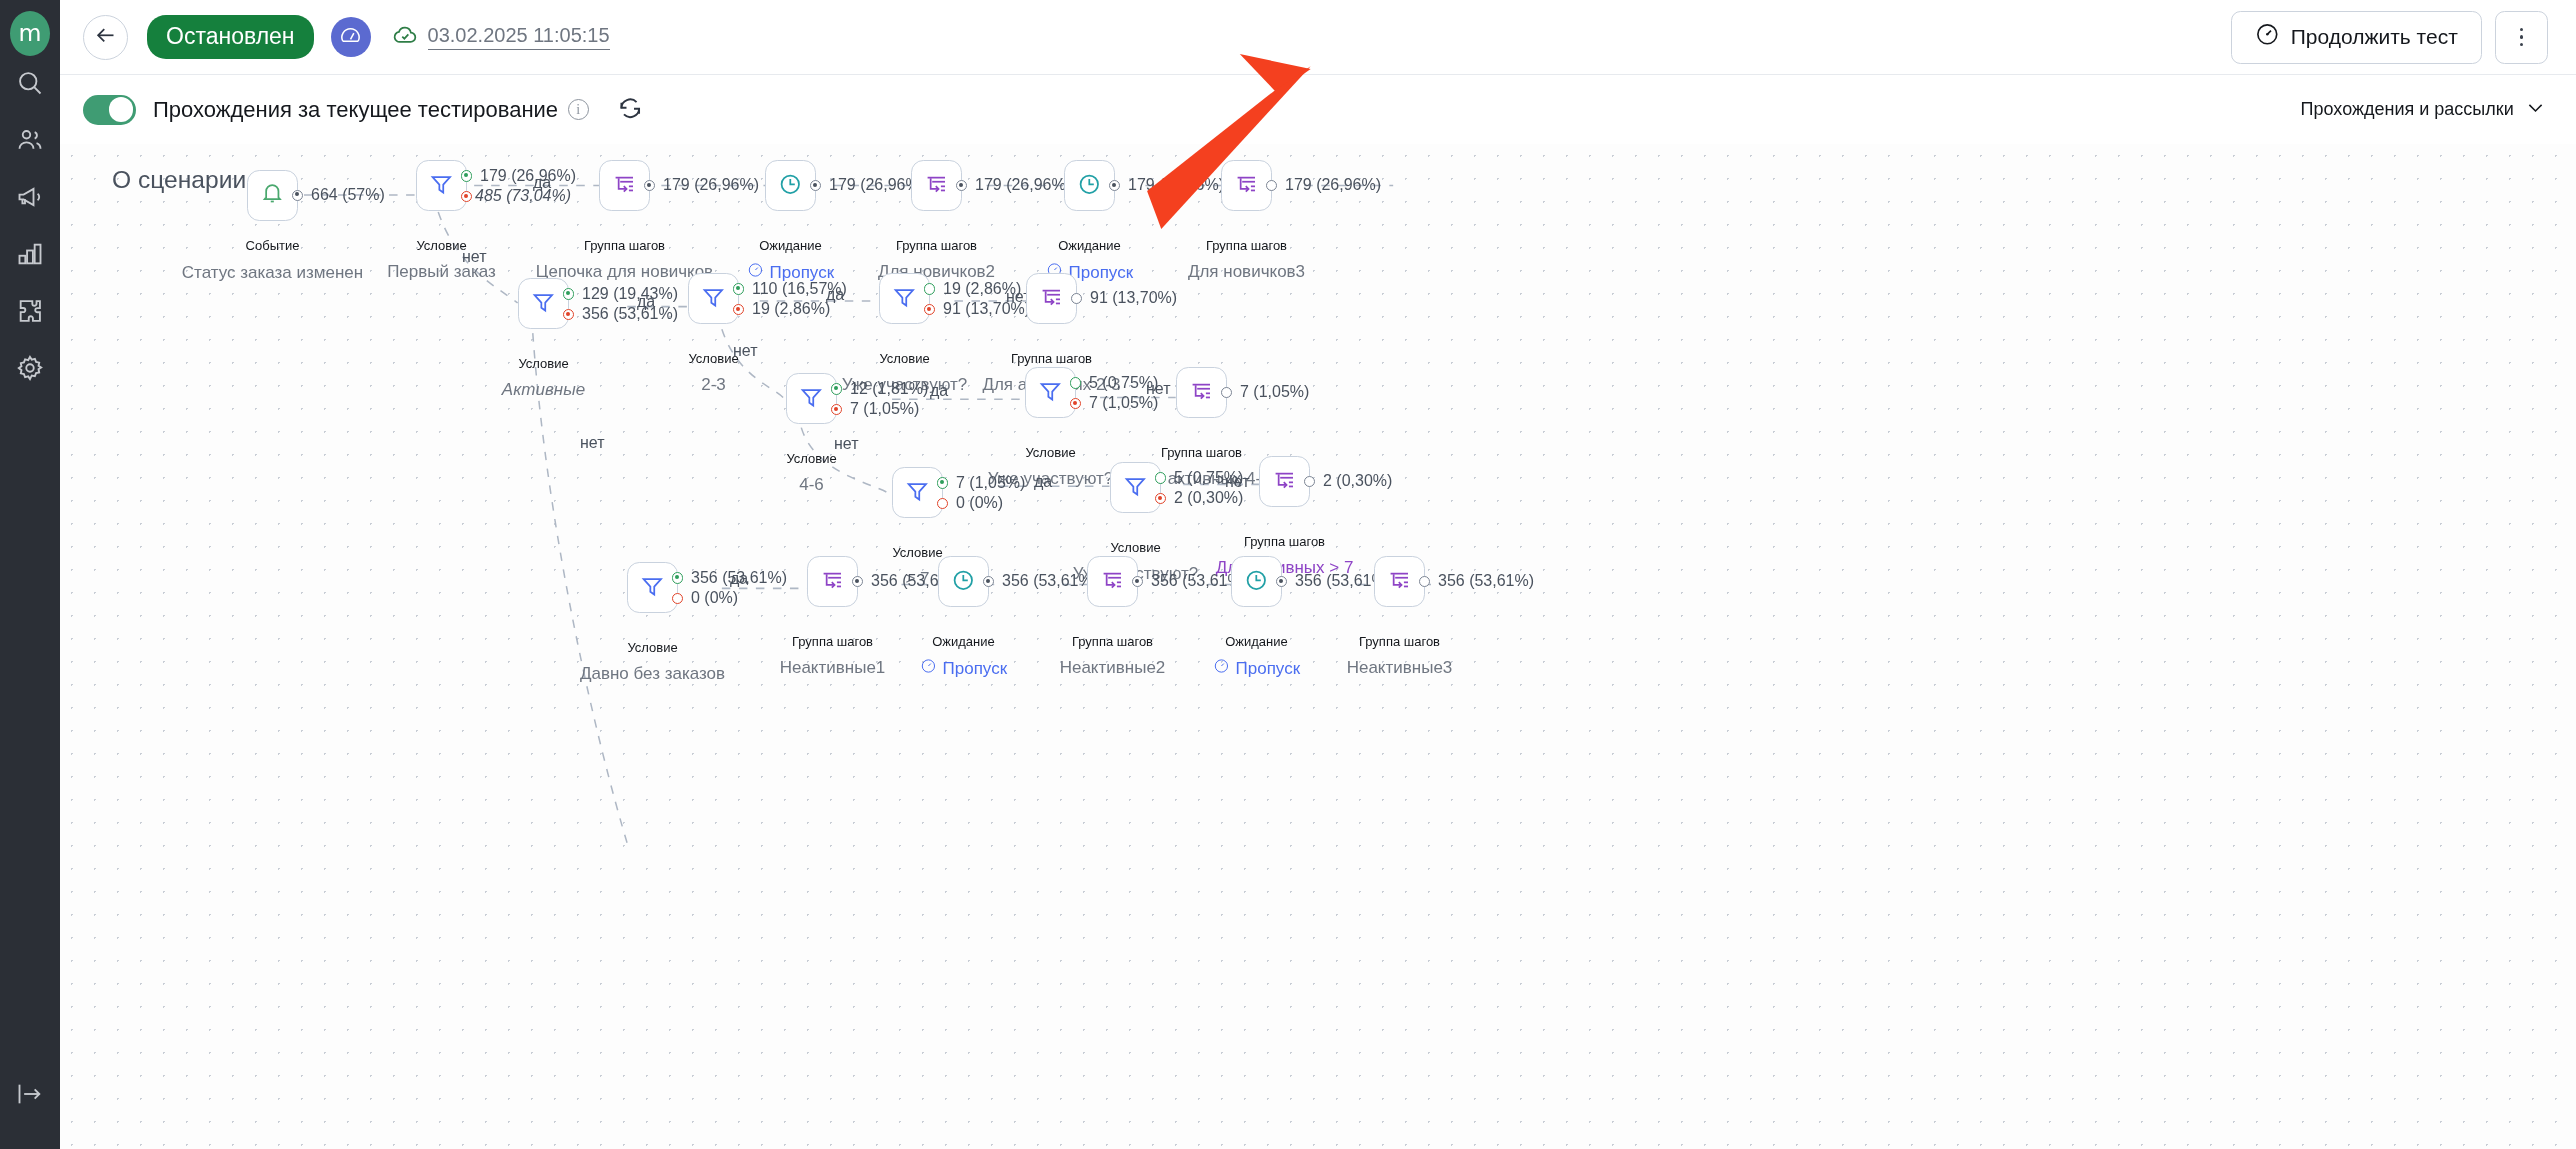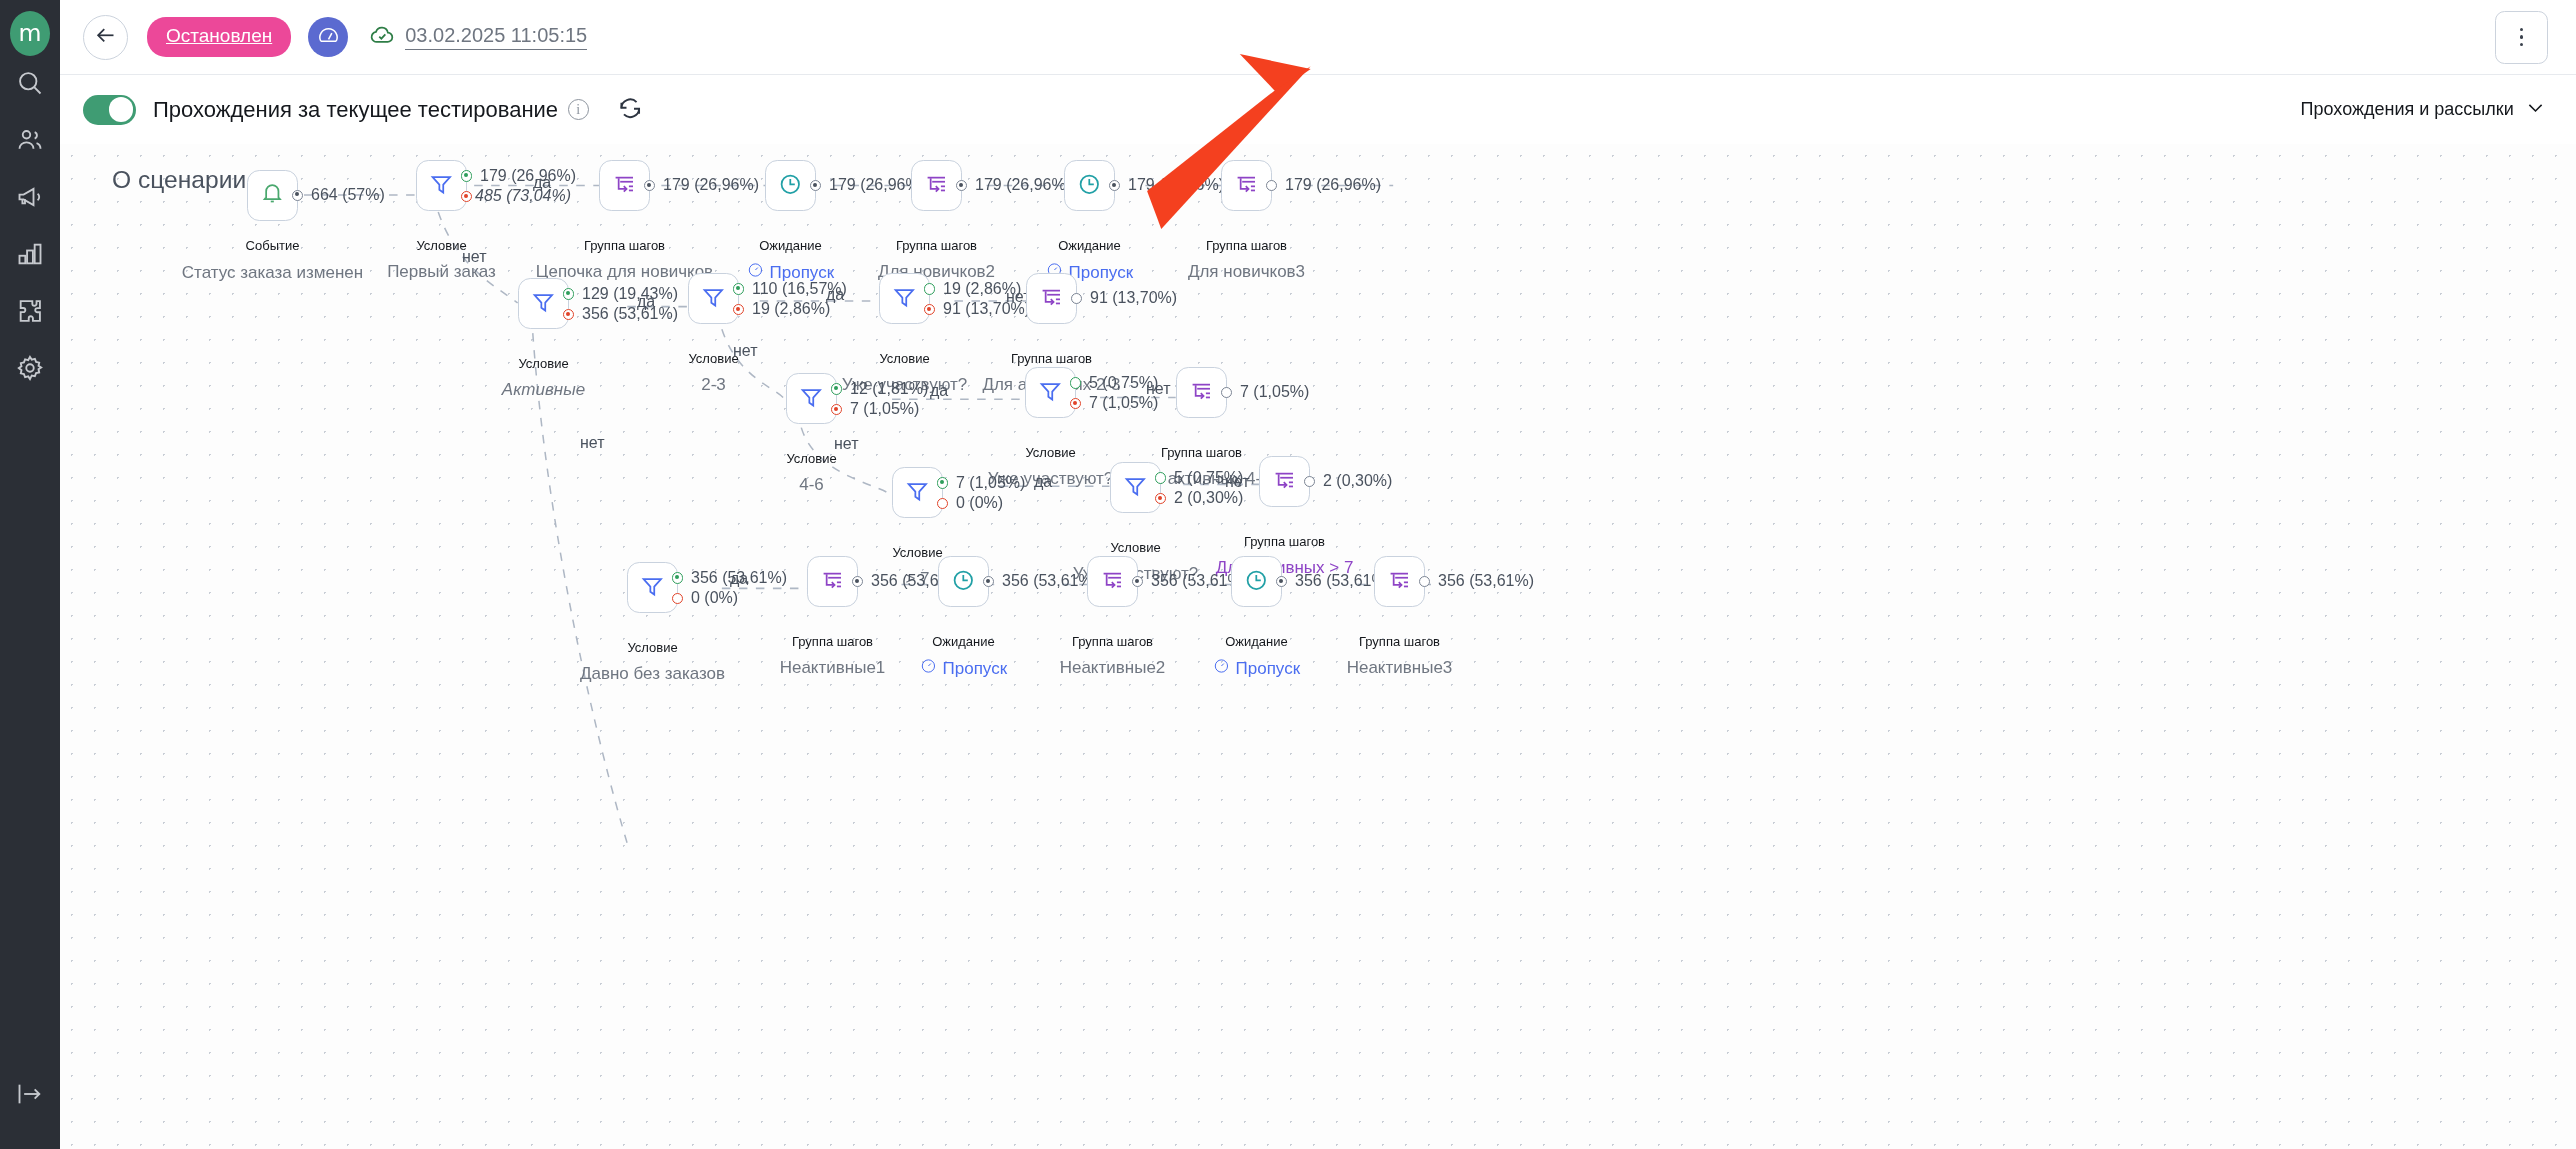--- a/index.html
+++ b/index.html
@@ -38,22 +38,22 @@
     width: 45px; height: 45px; border-radius: 50%; border: 0.9px solid #ccd3dd;
     display: flex; align-items: center; justify-content: center; background: #fff;
     flex: 0 0 auto; cursor: pointer;
   }
   .back-btn svg { stroke: #2d3440; fill: none; stroke-width: 1.7; }
   .page-title {
     font-size: 32px; color: #15181d; margin-left: 21px; white-space: nowrap;
     font-weight: 400; letter-spacing: -0.2px;
   }
   .status-chip {
-    margin-left: 19px; background: #ec4899; color: #fff;
-    border-radius: 19px; padding: 7.6px 19px 9.5px; font-size: 19px; white-space: nowrap; text-decoration: underline;
+    margin-left: 19px; background: #15803d; color: #fff;
+    border-radius: 19px; padding: 7.6px 19px 9.5px; font-size: 23px; white-space: nowrap;
   }
   .speed-chip {
     margin-left: 17px; width: 40px; height: 40px; border-radius: 50%;
     background: #5b6ad0; display: flex; align-items: center; justify-content: center;
   }
   .speed-chip svg { stroke: #fff; fill: none; stroke-width: 1.6; }
   .cloud-ok { margin-left: 21px; display:flex; align-items:center; }
   .cloud-ok svg { stroke: #2e7d46; fill: none; stroke-width: 1.6; }
   .timestamp {
     margin-left: 9.5px; font-size: 20px; color: #6f7681;
@@ -263,20 +263,30 @@
         <svg width="26.5" height="26.5" viewBox="0 0 24 24">
             <path d="M7.5 18h9.2a4.2 4.2 0 0 0 .4-8.4A5.6 5.6 0 0 0 6.3 9 4.5 4.5 0 0 0 7.5 18z"></path>
             <polyline points="9.3,13.3 11.2,15.1 14.8,11.3"></polyline>
           </svg>
       </span>
     </div>
     <div class="timestamp">03.02.2025 11:05:15</div>
 
     <div class="header-spacer"></div>
 
+    <div class="hbtn">
+      <span>
+        <svg width="24.6" height="24.6" viewBox="0 0 24 24">
+            <circle cx="12" cy="12" r="9.2"></circle>
+            <line x1="12" y1="12" x2="15.6" y2="8.4"></line>
+            <circle cx="12" cy="12" r="1.2" fill="#15181d" stroke="none"></circle>
+          </svg>
+      </span>
+      <span>Продолжить тест</span>
+    </div>
 
 
     <div class="kebab">
       <i></i>
       <i></i>
       <i></i>
     </div>
   </div>
 
   <div class="subbar">

